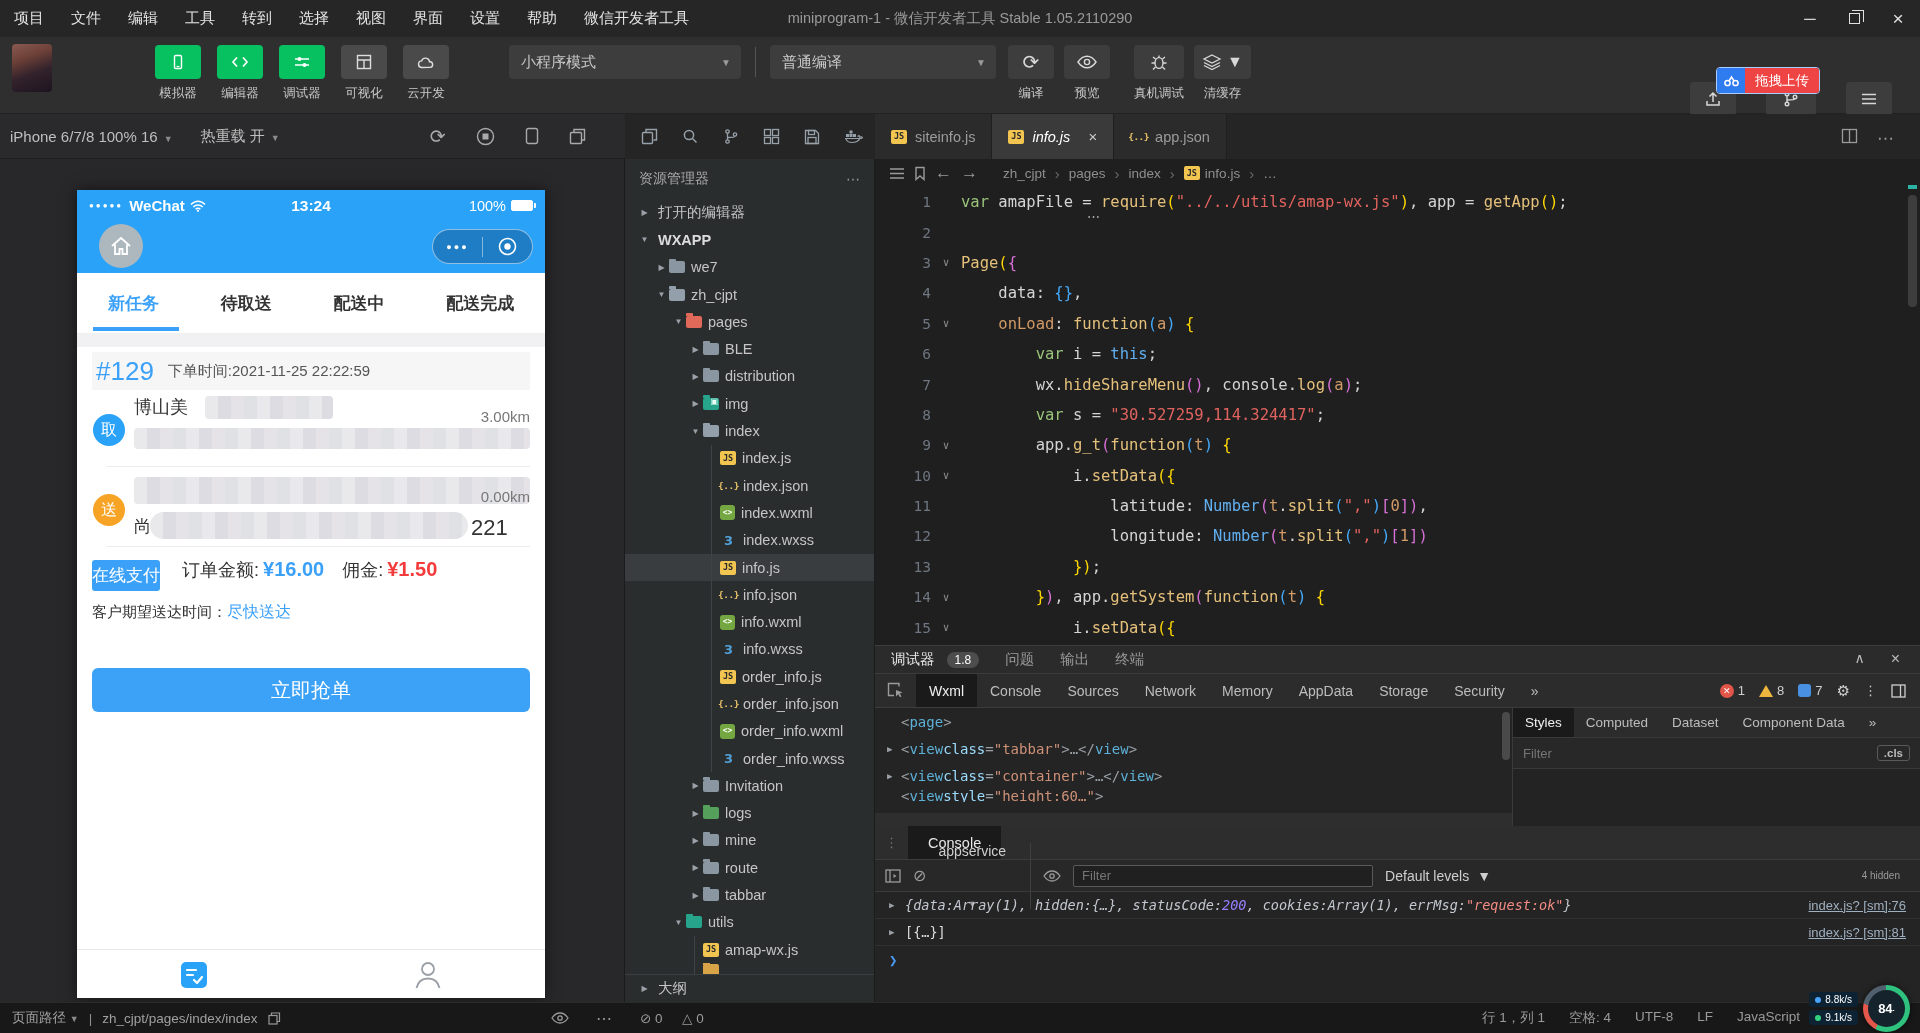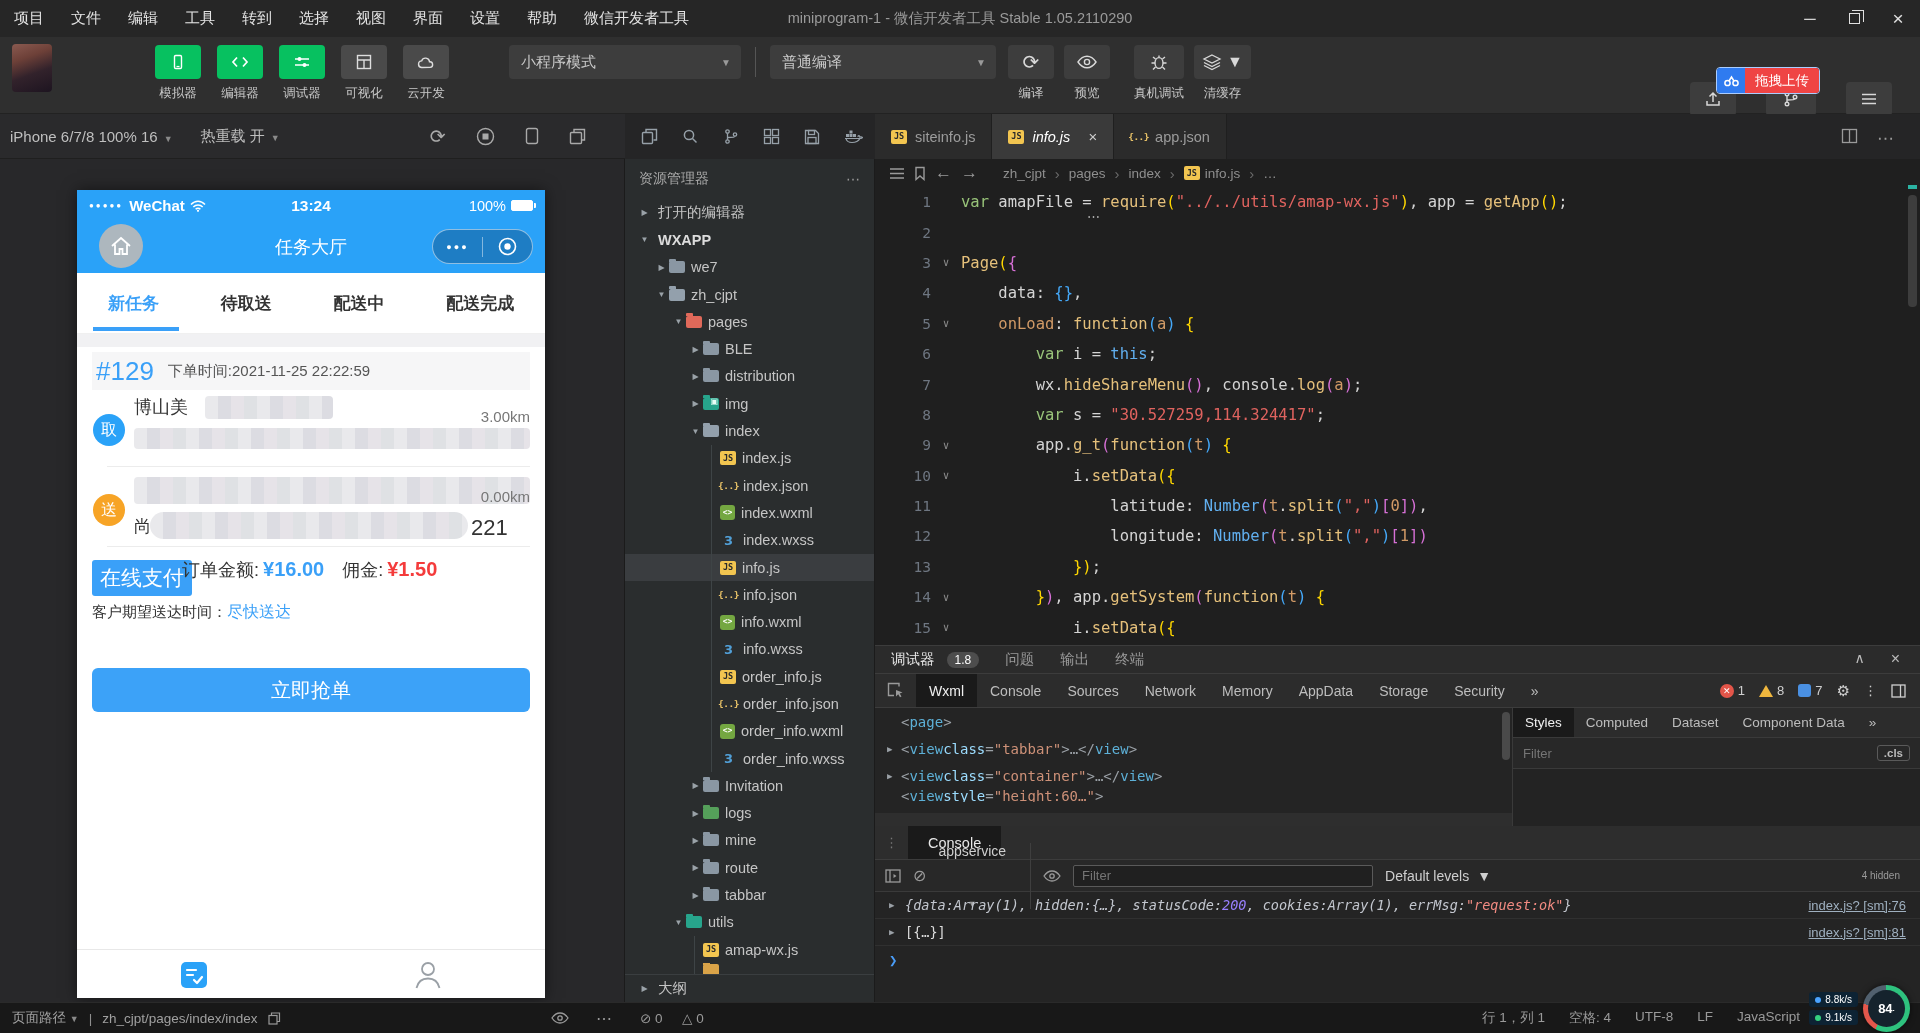--- a/index.html
+++ b/index.html
@@ -94,21 +94,21 @@
   .o-name{position:absolute;left:57px;top:205px;font-size:18px;color:#333;}
   .blur{position:absolute;background:repeating-linear-gradient(90deg,#e9e9ec 0 13px,#dcdce2 13px 26px,#e6e3e8 26px 39px,#dfe1e4 39px 52px);border-radius:4px;}
   .b1{left:128px;top:206px;width:128px;height:23px;}
   .b2{left:57px;top:238px;width:396px;height:21px;}
   .b3{left:57px;top:287px;width:396px;height:27px;}
   .b4{left:73px;top:322px;width:318px;height:27px;border-radius:14px;}
   .o-dist{position:absolute;right:15px;font-size:15px;color:#777;}
   .o-pre{position:absolute;left:57px;top:325px;font-size:17px;color:#333;}
   .o-suf{position:absolute;left:394px;top:325px;font-size:22px;color:#333;text-align:center;}
   .o-div{position:absolute;left:30px;width:423px;height:1px;background:#ececec;}
-  .pay-badge{position:absolute;left:15px;top:370px;background:#3aa0f8;color:#fff;font-size:21px;padding:4px 8px;border-radius:3px;}
+  .pay-badge{position:absolute;left:15px;top:370px;background:#3aa0f8;color:#fff;font-size:17px;padding:4px 0;border-radius:3px;}
   .pay-line{position:absolute;left:105px;top:368px;font-size:18px;color:#333;display:flex;align-items:baseline;gap:4px;}
   .v-blue{color:#3aa0f8;font-weight:bold;font-size:20px;}
   .v-red{color:#f43b3b;font-weight:bold;font-size:20px;}
   .expect{position:absolute;left:15px;top:412px;font-size:15px;color:#333;}
   .expect .lnk{color:#3aa0f8;font-size:16px;}
   .grab-btn{position:absolute;left:15px;top:478px;width:438px;height:44px;background:#3ca2f8;border-radius:6px;color:#fff;font-size:20px;display:flex;align-items:center;justify-content:center;}
   .p-tabbar{position:absolute;left:0;bottom:0;right:0;height:49px;border-top:1px solid #e8e8e8;background:#fff;}
   
   #explorer{left:625px;top:159px;width:250px;height:843px;background:#2a2d2e;border-right:1px solid #1b1b1b;overflow:hidden;}
   #exp-header{height:40px;display:flex;align-items:center;padding:0 14px;color:#a9a9a9;font-size:14px;}
@@ -468,21 +468,20 @@
             <span>100%</span>
             <span class="battery"></span>
           </span>
       </div>
       <div class="p-nav">
         <div class="home-btn">
             <svg width="22" height="20" viewBox="0 0 22 20">
               <path d="M2 10 11 2l9 8M5 8.6V18h4.5v-5h3v5H17V8.6" fill="none" stroke="#fff" stroke-width="1.8"></path>
             </svg>
           </div>
-        <div class="p-title">任务大厅</div>
         <div class="capsule">
           <span class="cd">●●●</span>
           <span class="cbar"></span>
           <span class="cc">
               <svg width="19" height="19" viewBox="0 0 19 19">
                 <circle cx="9.5" cy="9.5" r="8" fill="none" stroke="#fff" stroke-width="1.6"></circle>
                 <circle cx="9.5" cy="9.5" r="3.2" fill="#fff"></circle>
               </svg>
             </span>
         </div>

